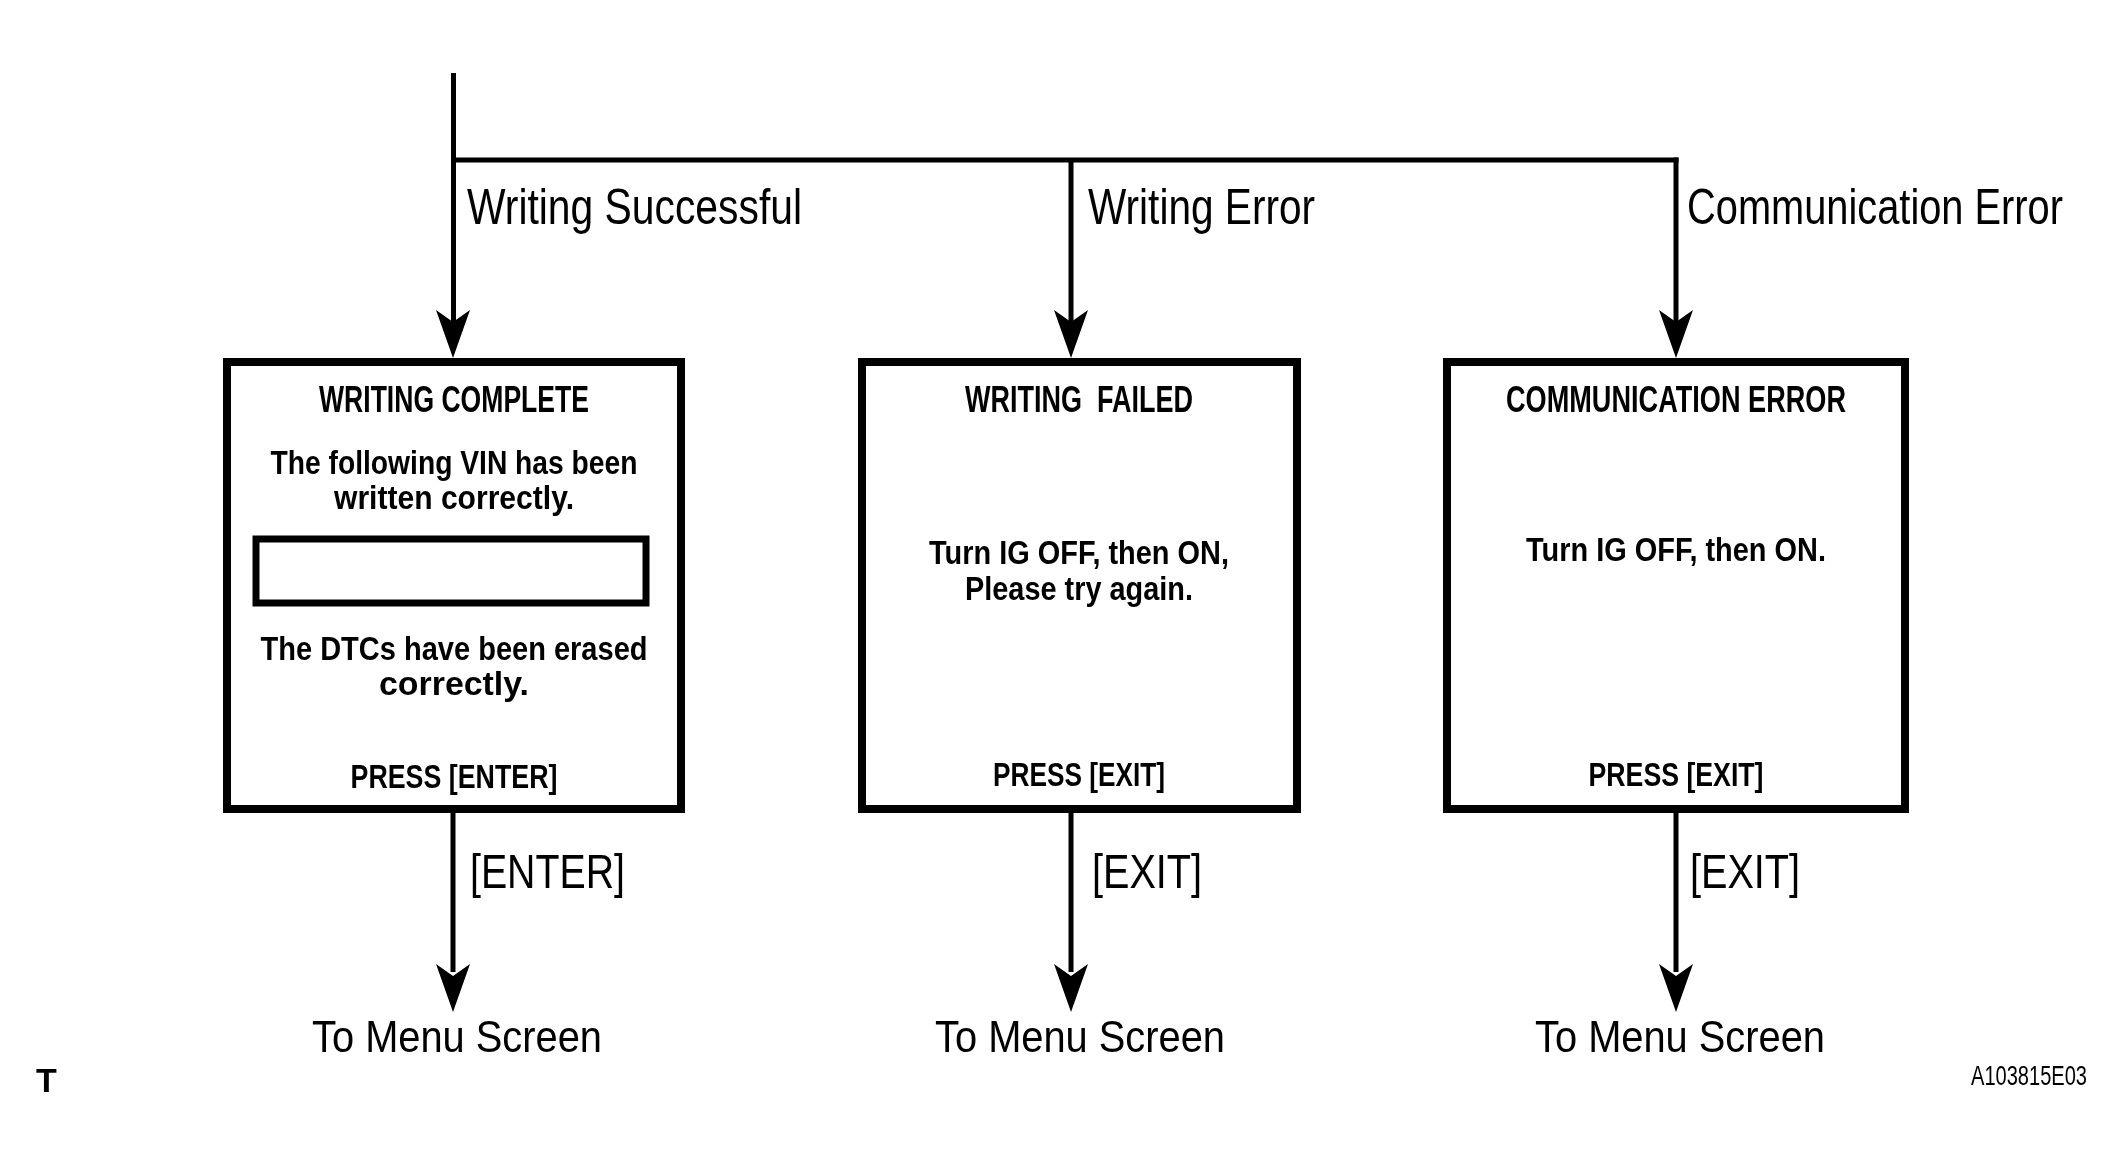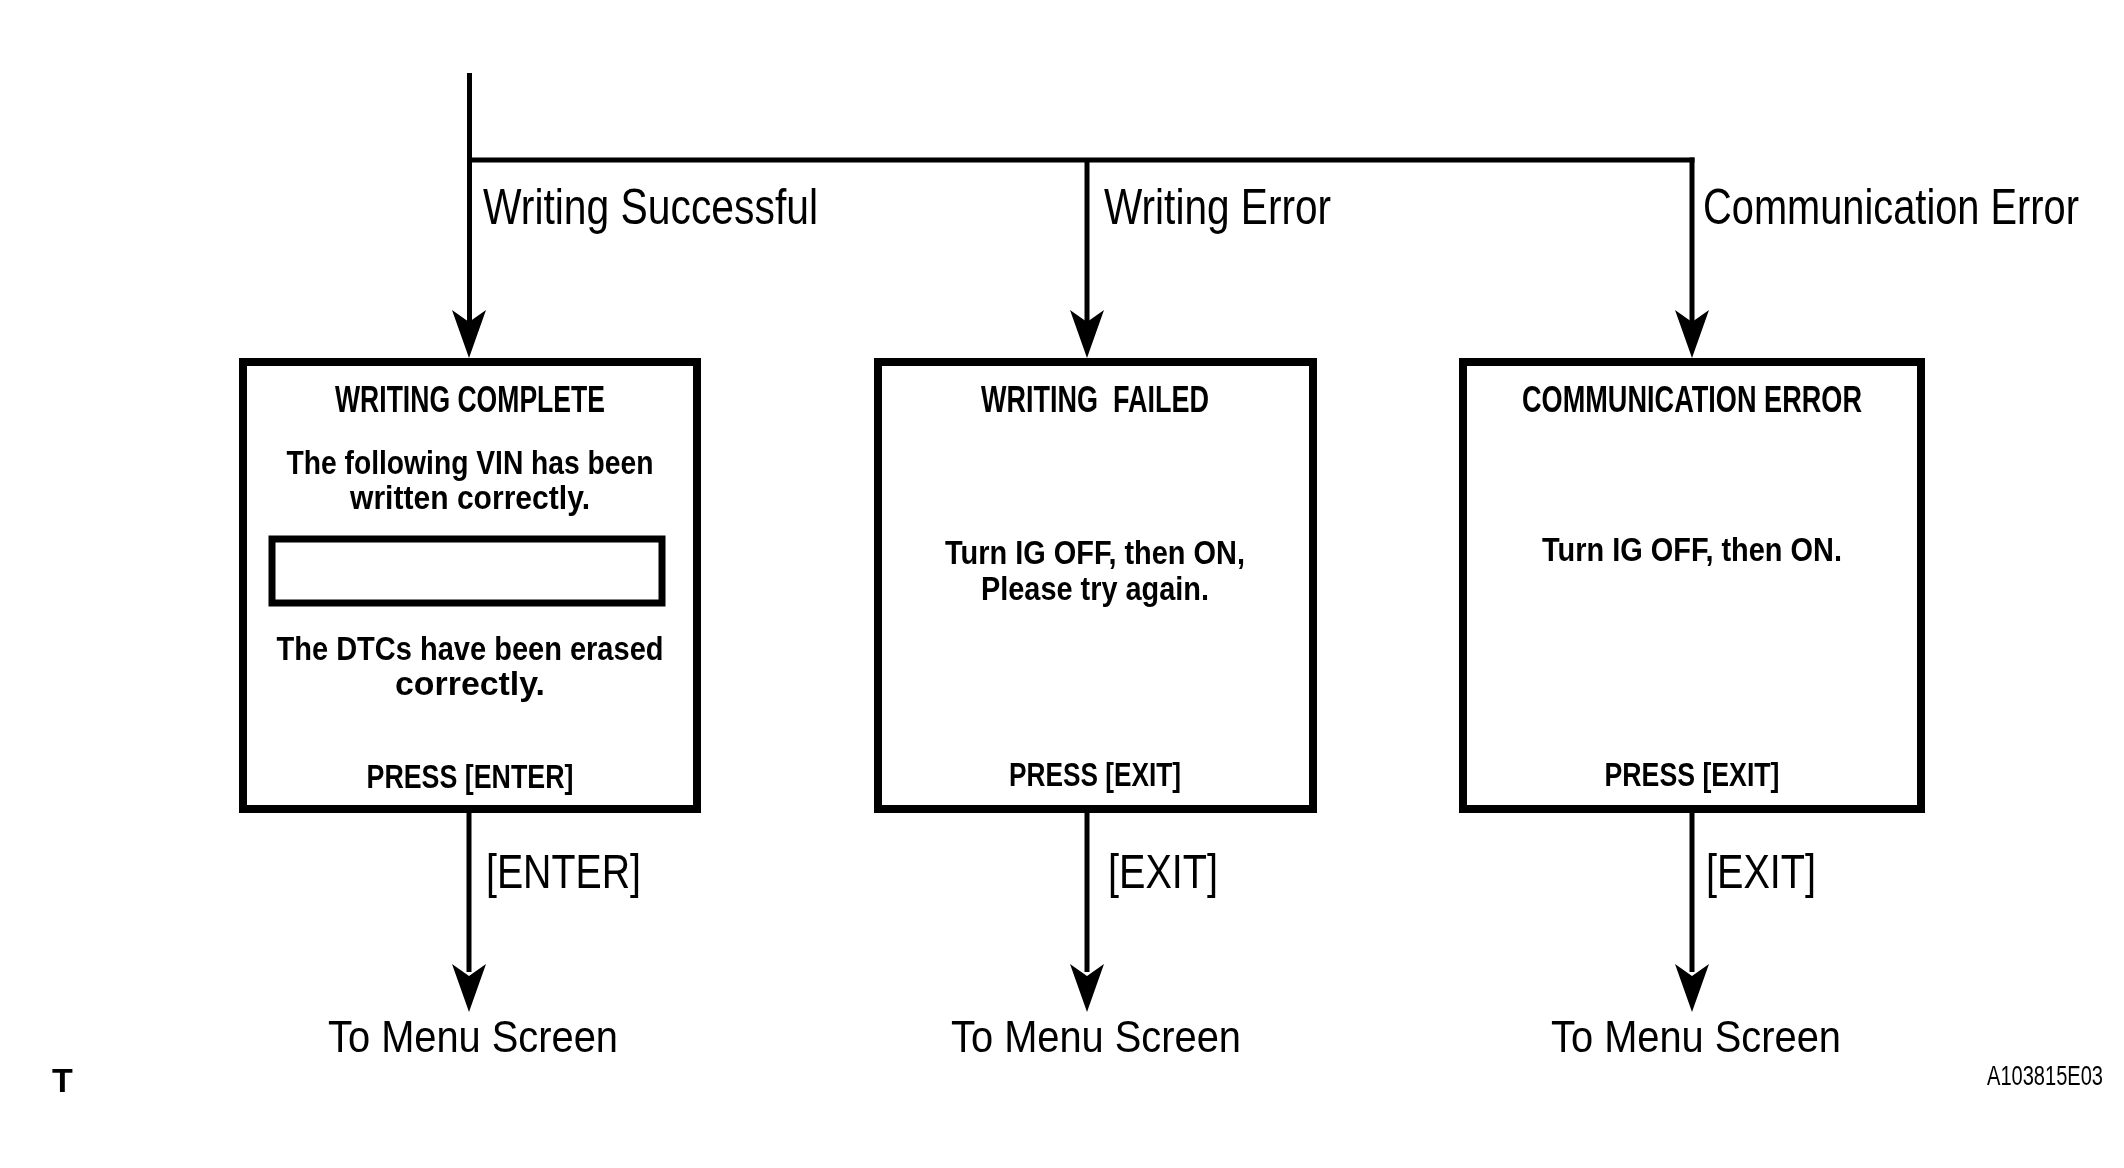--- a/index.html
+++ b/index.html
@@ -8,21 +8,20 @@
     background: #ffffff;
     width: 2124px;
     height: 1168px;
     font-family: "Liberation Sans", "DejaVu Sans", sans-serif;
   }
   #figure {
     position: relative;
     width: 1740px;
     height: 1168px;
     background: #ffffff;
-    margin-left: 16px;
   }
   svg { display: block; }
   .flow-line {
     stroke: #000000;
     stroke-width: 5;
     fill: none;
   }
   .arrowhead {
     fill: #000000;
     stroke: none;

